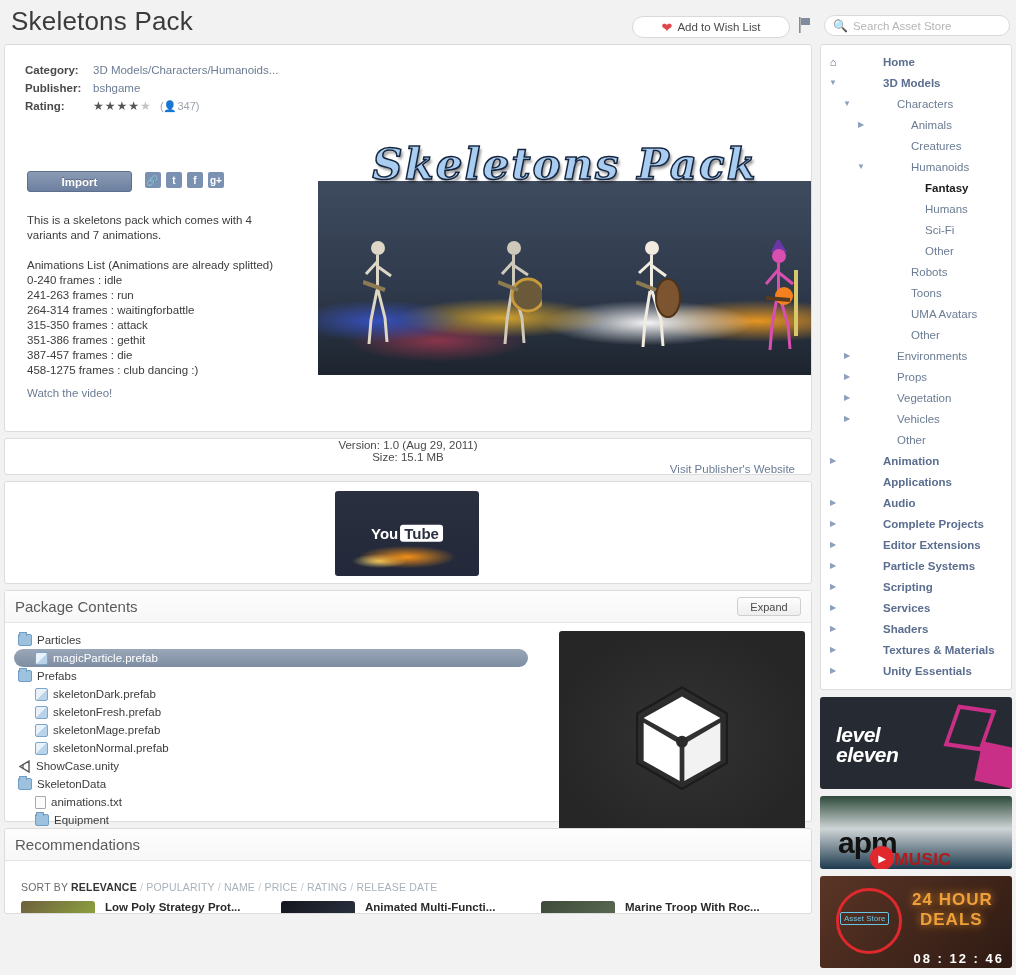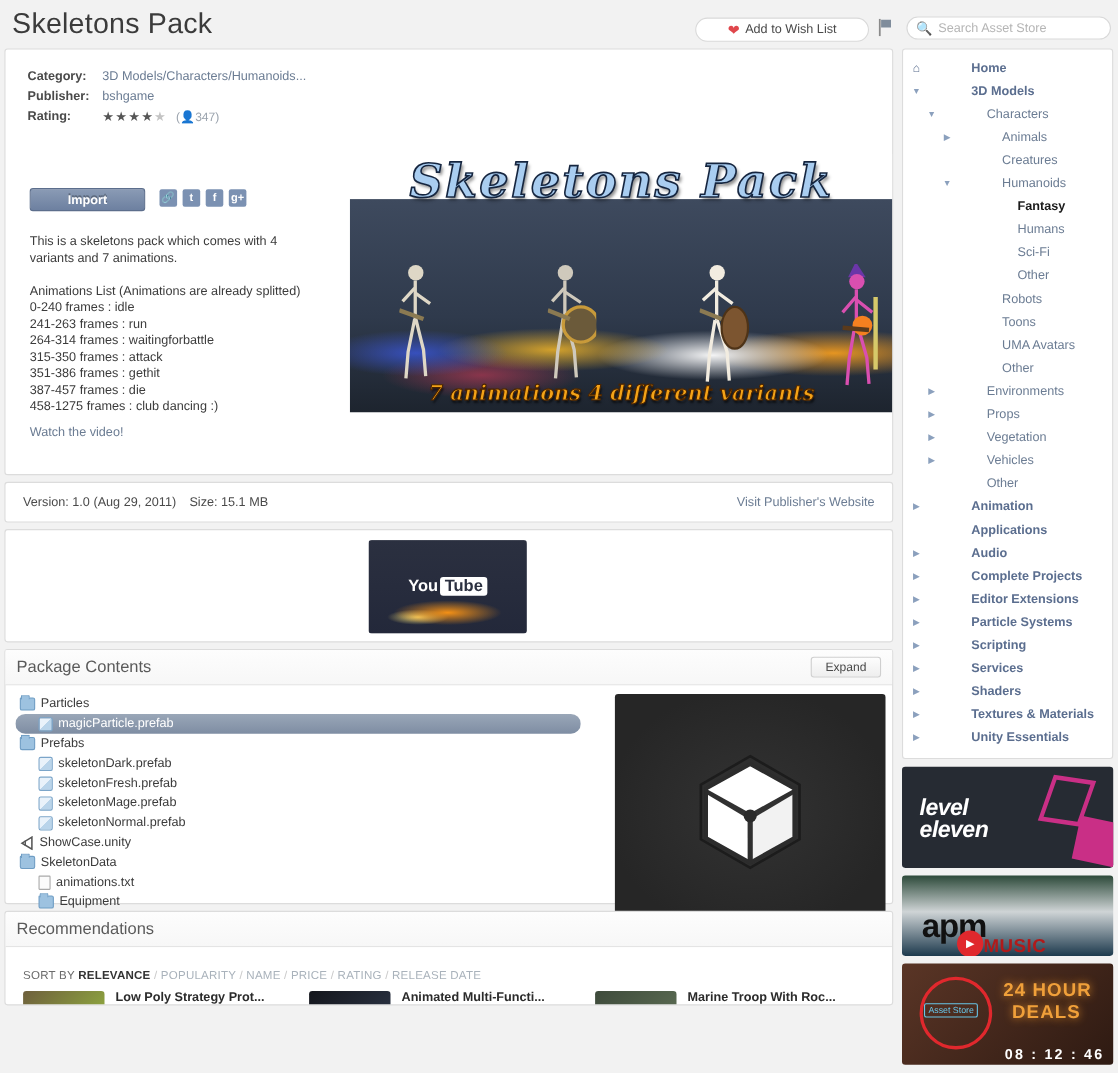--- a/index.html
+++ b/index.html
@@ -124,21 +124,21 @@
     color: #f4a317; -webkit-text-stroke: 1px #4a2400;
     text-shadow: 1px 2px 2px rgba(0,0,0,.6);
   }
   .skel {
     position: absolute; bottom: 30px; width: 30px; height: 105px;
   }
 
   
   .verbar {
     position: relative; height: 35px; display: flex; align-items: center;
-    padding: 0 16px; font-size: 11.5px; color: #4a4a4a;
+    padding: 0 16px; font-size: 11.5px; color: #4a4a4a; flex-direction: column;
   }
   .verbar .right { margin-left: auto; color: #6b7c93; cursor: pointer; }
   .verbar .sp { display: inline-block; width: 12px; }
 
   
   .videopanel { height: 103px; position: relative; }
   .yt-thumb {
     position: absolute; left: 330px; top: 9px; width: 144px; height: 85px;
     border-radius: 3px; overflow: hidden;
     background:
@@ -416,21 +416,20 @@
               <rect x="15" y="23" width="3" height="34" fill="#d94fb0"></rect>
               <path d="M16 30 L4 44 M16 32 L31 44" stroke="#d94fb0" stroke-width="3" fill="none"></path>
               <path d="M15 57 L10 86 L8 110 M18 57 L26 85 L28 109" stroke="#d94fb0" stroke-width="3" fill="none"></path>
               <circle cx="22" cy="56" r="9" fill="#f58020"></circle>
               <path d="M34 30 L34 96" stroke="#d7c96a" stroke-width="4"></path>
               <path d="M4 58 L28 60" stroke="#5a3a1c" stroke-width="4"></path>
             </svg>
           </div>
         </div>
         <div class="hero-title">Skeletons Pack</div>
-        <div class="hero-sub">7 animations 4 different variants</div>
       </div>
     </div>
 
     <div class="panel">
       <div class="verbar">
         <span>Version: 1.0 (Aug 29, 2011)</span>
         <span class="sp"></span>
         <span>Size: 15.1 MB</span>
         <span class="right">Visit Publisher's Website</span>
       </div>

